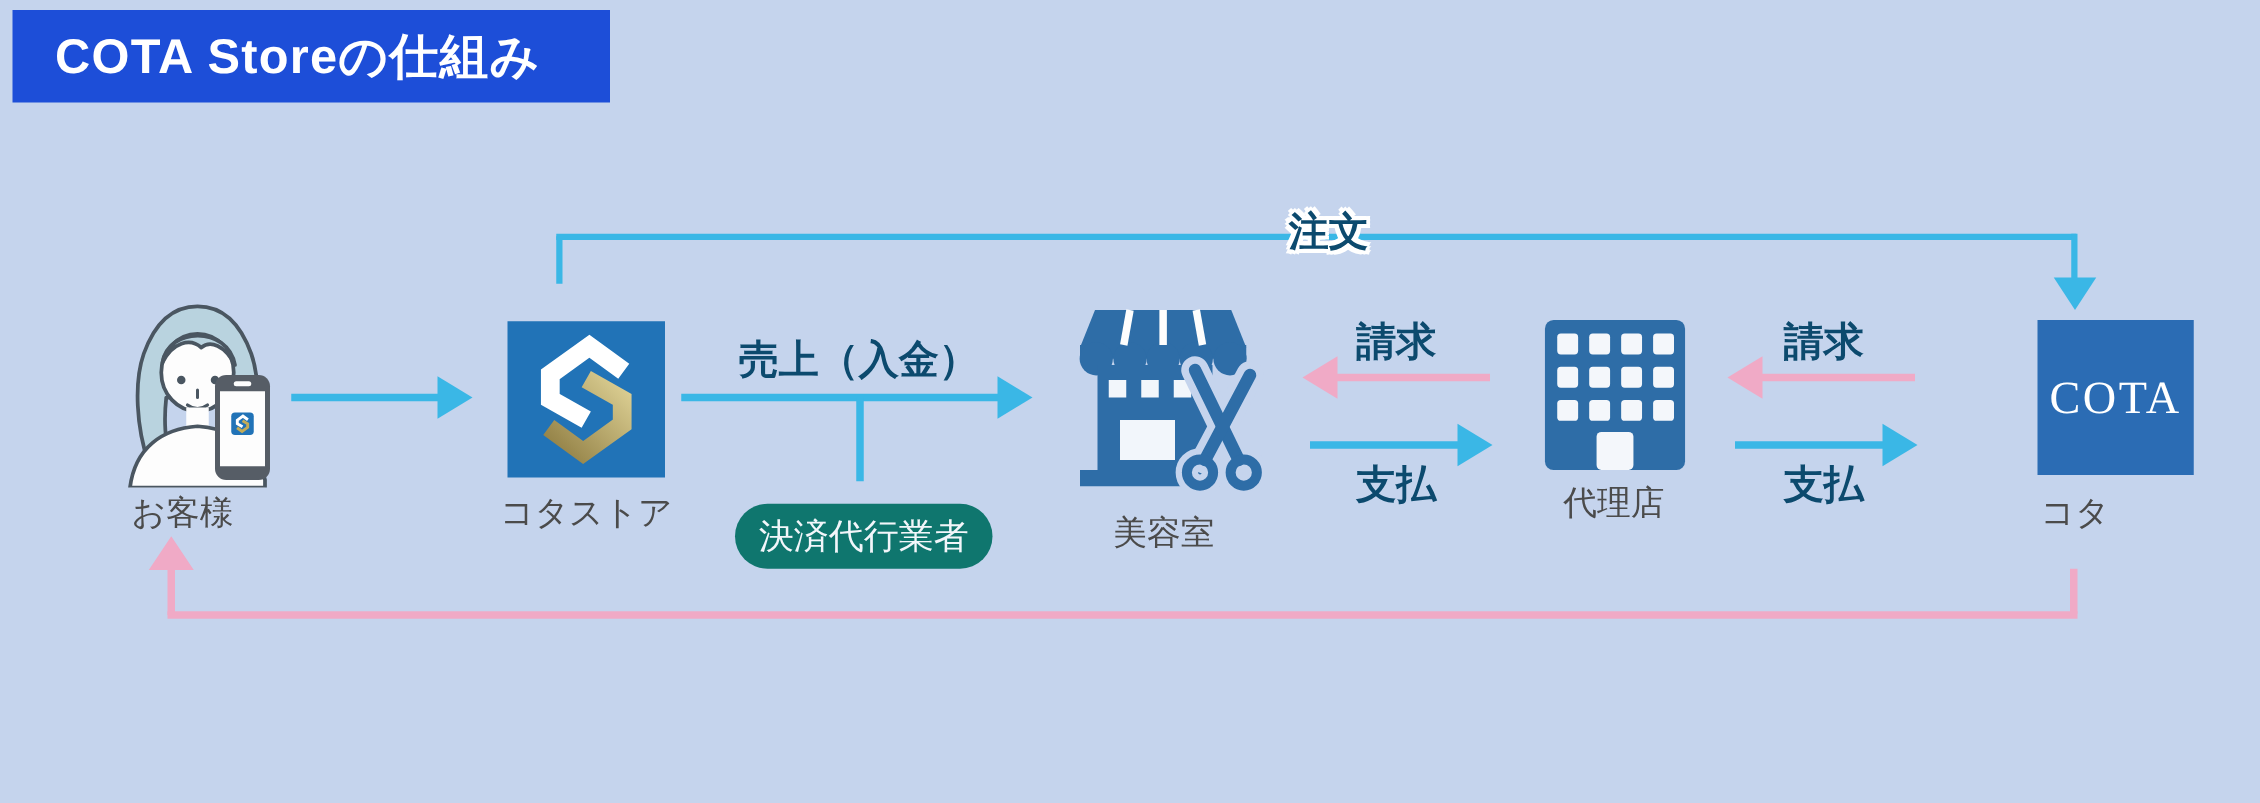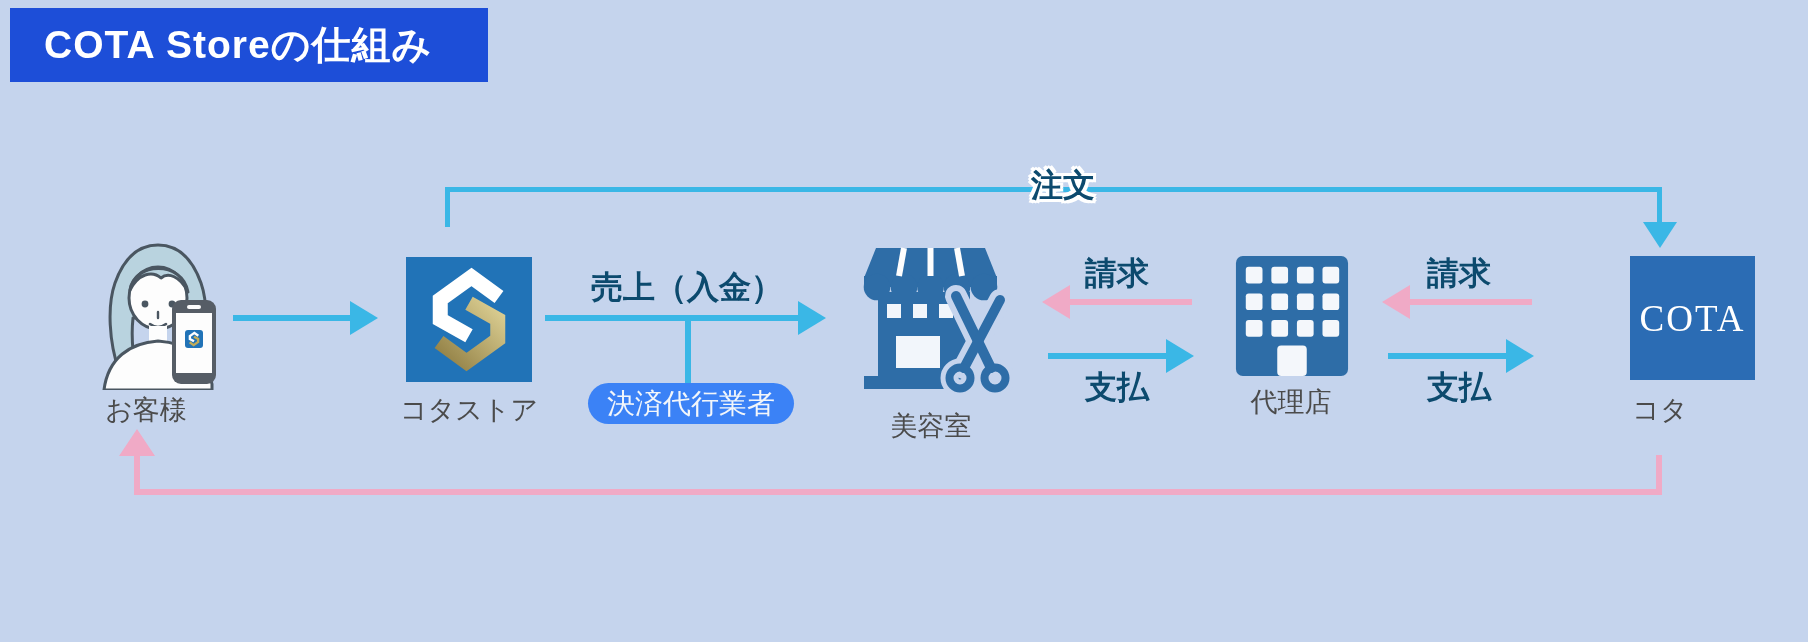--- a/index.html
+++ b/index.html
@@ -25,21 +25,21 @@
   .tri-left{border-top:17px solid transparent;border-bottom:17px solid transparent;border-right:28px solid #f0aac6;}
   .tri-down{border-left:17px solid transparent;border-right:17px solid transparent;border-top:26px solid #3ab7e6;}
   .tri-up{border-left:18px solid transparent;border-right:18px solid transparent;border-bottom:27px solid #f0aac6;}
   
   .store-box{left:406px;top:257px;width:126px;height:125px;background:#2173b7;}
   .cota-box{left:1598px;top:256px;width:125px;height:124px;background:#2b6cb4;
             display:flex;align-items:center;justify-content:center;margin-left:32px;}
   .cota-box span{color:#ffffff;font-family:"Liberation Serif","DejaVu Serif",serif;
                  font-size:37px;letter-spacing:2px;}
   
-  .badge{left:588px;top:383px;width:206px;height:41px;background:#3b82f6;border-radius:26px;
+  .badge{left:588px;top:403px;width:206px;height:52px;background:#0f766e;border-radius:26px;
          display:flex;align-items:center;justify-content:center;}
   .badge span{color:#f2f6fa;font-size:28px;}
 </style>
 </head>
 <body>
 
 <div class="canvas">
 
   <div class="abs title-bar">
     <span>COTA Storeの仕組み</span>

